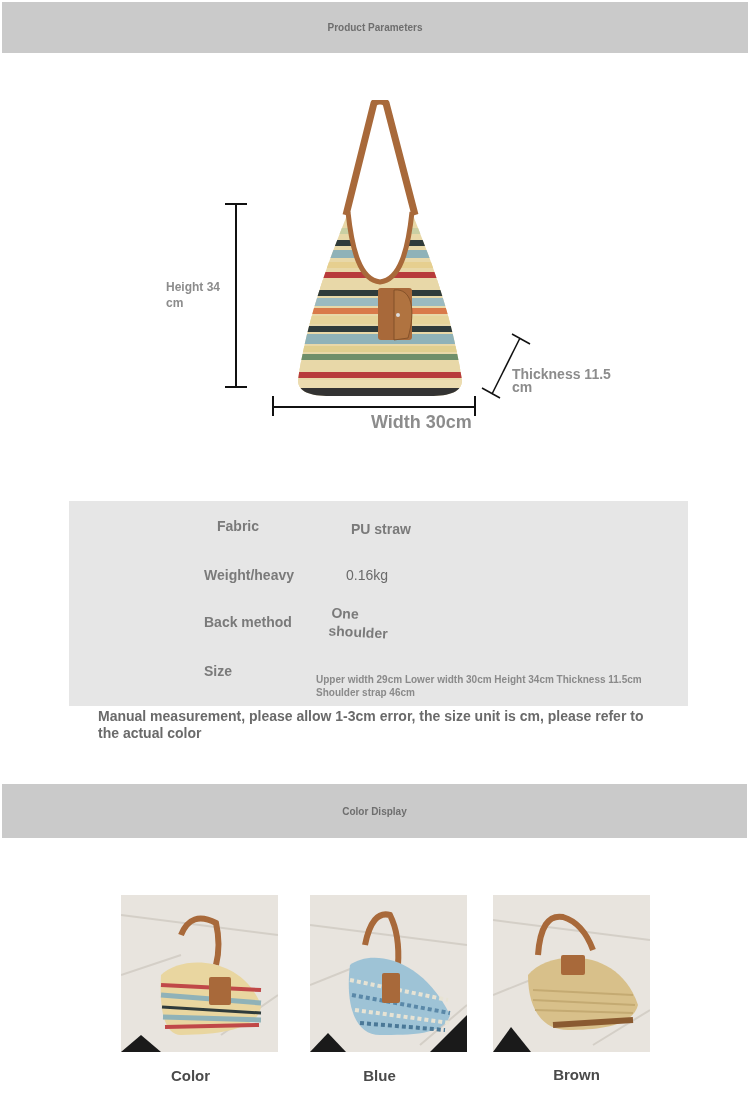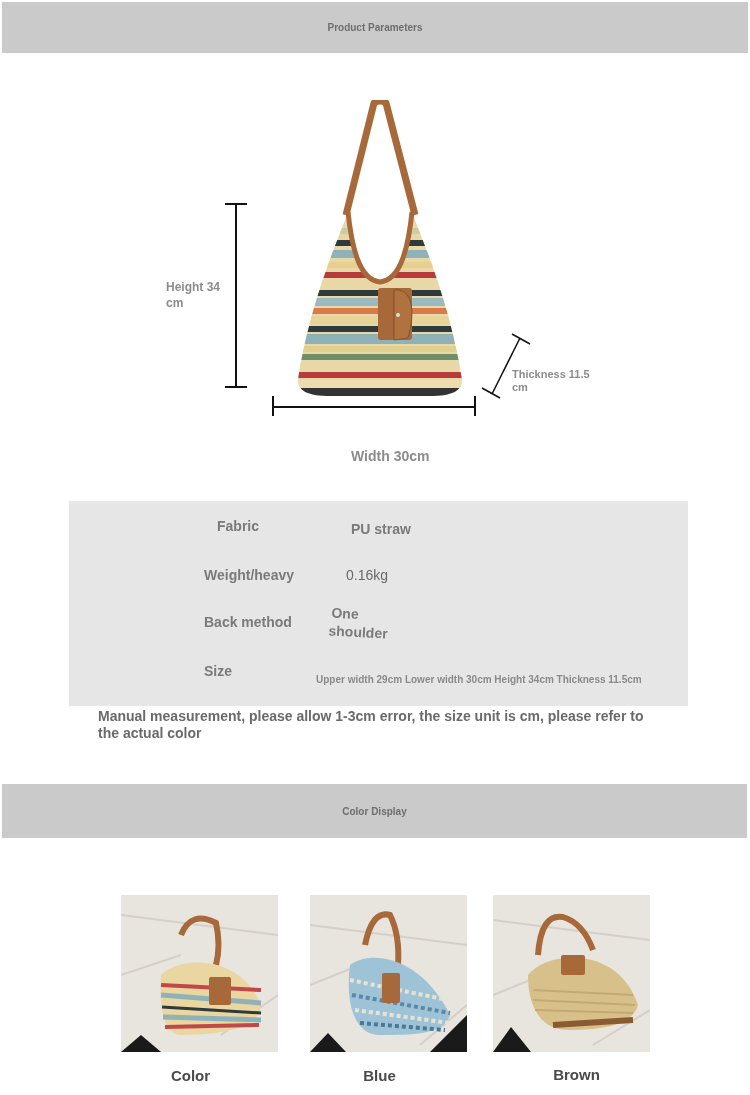--- a/index.html
+++ b/index.html
@@ -85,48 +85,49 @@
 <div class="line" style="left:225px; top:203px; width:22px; height:1.5px;"></div>
 <div class="line" style="left:225px; top:386px; width:22px; height:1.5px;"></div>
 <div class="dim-text" style="left:166px; top:279px; font-size:12px; line-height:16px;">
   <div>Height 34</div>
   <div>cm</div>
 </div>
 
 <div class="line" style="left:273px; top:406px; width:202px; height:1.5px;"></div>
 <div class="line" style="left:272px; top:396px; width:1.5px; height:20px;"></div>
 <div class="line" style="left:474px; top:396px; width:1.5px; height:20px;"></div>
-<div class="dim-text" style="left:351px; top:412px; font-size:14px;margin-top:36px;">Width 30cm</div>
+<div class="dim-text" style="left:371px; top:412px; font-size:18px;">Width 30cm</div>
 
 <svg style="position:absolute; left:478px; top:330px;" width="60" height="72">
   <line x1="42" y1="8" x2="14" y2="64" stroke="#111" stroke-width="1.5"></line>
   <line x1="34" y1="4" x2="52" y2="14" stroke="#111" stroke-width="1.5"></line>
   <line x1="4" y1="58" x2="22" y2="68" stroke="#111" stroke-width="1.5"></line>
 </svg>
-<div class="dim-text" style="left:512px; top:368px; font-size:11px; line-height:13px;">
+<div class="dim-text" style="left:512px; top:368px; font-size:14px; line-height:13px;">
   <div>Thickness 11.5</div>
   <div>cm</div>
 </div>
 
 <div class="specs">
   <div class="spec-label" style="left:136px; top:17px;margin-left:12px;">Fabric</div>
   <div class="spec-value" style="left:282px; top:20px;">PU straw</div>
 
   <div class="spec-label" style="left:135px; top:66px;">Weight/heavy</div>
   <div class="spec-value" style="left:277px; top:66px; font-weight:normal; color:#6a6a6a;">0.16kg</div>
 
   <div class="spec-label" style="left:135px; top:113px;">Back method</div>
   <div class="spec-value" style="left:260px; top:104px; line-height:18px; transform:rotate(3deg);">
     <div style="padding-left:2px;">One</div>
     <div>shoulder</div>
   </div>
 
   <div class="spec-label" style="left:135px; top:162px;">Size</div>
   <div class="spec-value small" style="left:247px; top:172px;">
     <div>Upper width 29cm Lower width 30cm Height 34cm Thickness 11.5cm</div>
+    <div>Shoulder strap 46cm</div>
   </div>
 </div>
 
 <div class="note">Manual measurement, please allow 1-3cm error, the size unit is cm, please refer to the actual color</div>
 
 <div class="banner" id="banner-colors">
   <span>Color Display</span>
 </div>
 
 <div class="swatch" style="left:121px;">

